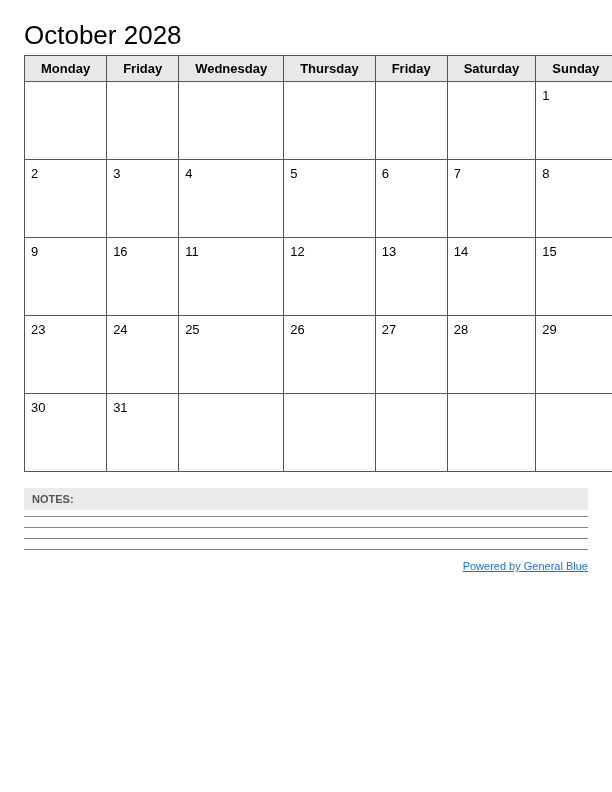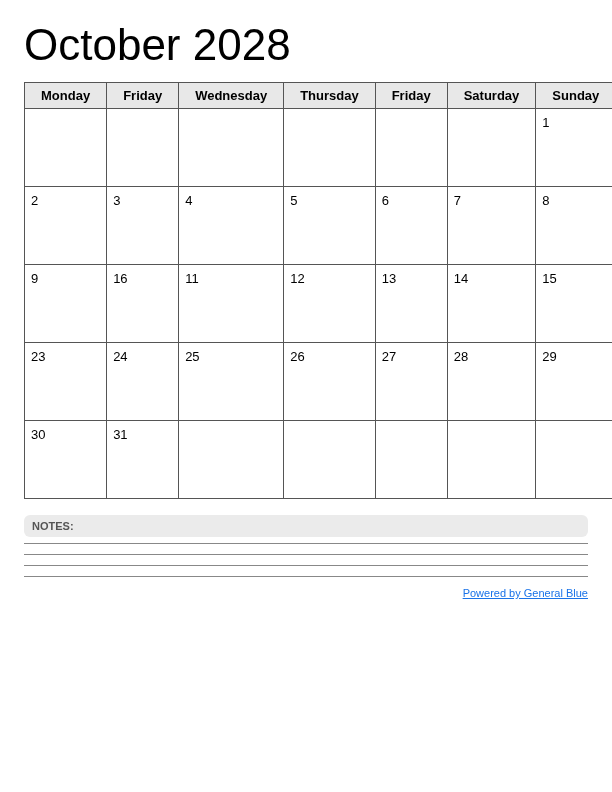--- a/index.html
+++ b/index.html
@@ -10,23 +10,23 @@
 
     body {
       width: 612px;
       min-height: 792px;
       background: #ffffff;
       font-family: Arial, sans-serif;
       padding: 20px 24px;
     }
 
     #calendar-title {
-      font-size: 44px;
+      font-size: 26px;
       font-weight: normal;
-      margin-bottom: 12px;
+      margin-bottom: 4px;
       color: #000;
     }
 
     #calendar-table {
       width: 100%;
       border-collapse: collapse;
       border: 1.5px solid #555;
     }
 
     #calendar-table th {
@@ -58,21 +58,20 @@
     }
 
     .notes-label {
       font-size: 11px;
       font-weight: bold;
       color: #555;
       background: #ebebeb;
       padding: 5px 8px;
       display: block;
       margin-bottom: 6px;
-      border-radius: 6px;
     }
 
     .notes-line {
       border: none;
       border-bottom: 1px solid #888;
       display: block;
       width: 100%;
       margin-bottom: 10px;
     }
 

